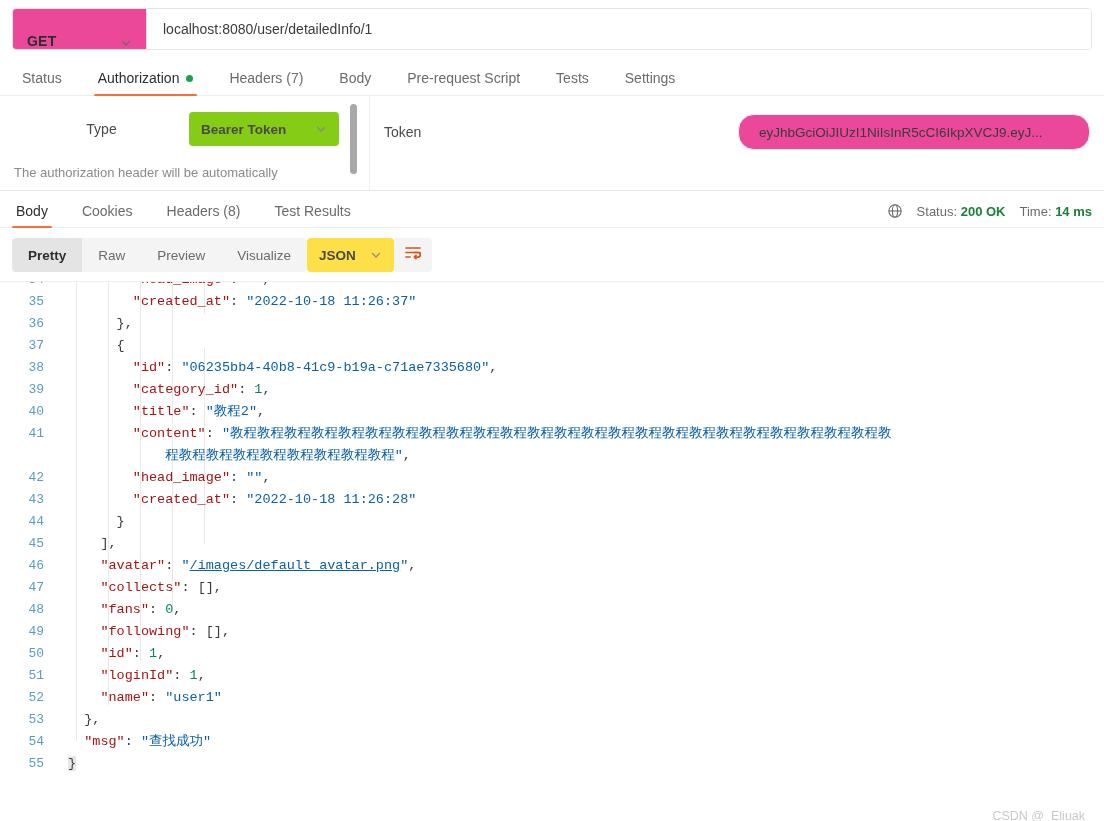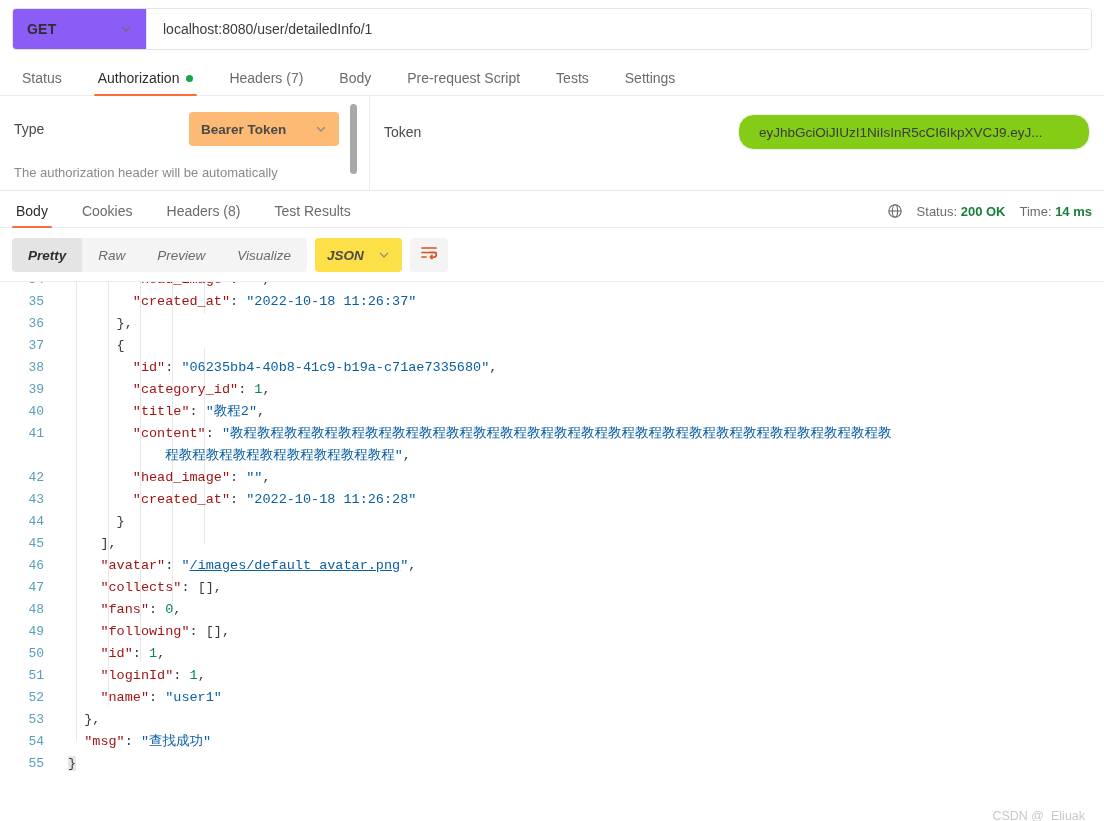--- a/index.html
+++ b/index.html
@@ -16,23 +16,23 @@
   .urlbar {
     display: flex; align-items: stretch;
     margin: 8px 12px 0 12px;
     height: 42px;
     border: 1px solid #e4e4e4;
     border-radius: 4px;
     background: #fff;
     overflow: hidden;
   }
   .method-select {
-    display: flex; align-items: center; justify-content: space-between;
+    display: flex; align-items: flex-end; justify-content: space-between;
     width: 134px; padding: 0 14px;
-    background: #8b5cf6;
+    background: #ec4899;
     border-right: 1px solid #e4e4e4;
     cursor: pointer;
   }
   .method-label { font-size: 14px; font-weight: 700; color: #2e2e2e; letter-spacing:.2px; }
   .chev { width: 12px; height: 12px; flex: 0 0 auto; }
   .chev svg { display:block; }
   .url-input {
     flex: 1; display: flex; align-items: center;
     padding: 0 16px; font-size: 14px; color: #3b3b3b;
     background: #fff;
@@ -70,42 +70,42 @@
     display: flex;
     height: 94px;
     overflow: hidden;
   }
   .auth-left {
     position: relative;
     width: 370px;
     padding: 16px 14px 0 14px;
     border-right: 1px solid #ededed;
   }
-  .auth-row { display:flex; align-items:center; }
+  .auth-row { display:flex; align-items:center;text-align:center; }
   .auth-type-label { font-size: 14px; color: #4a4a4a; width: 175px; }
   .type-dropdown {
     display:flex; align-items:center; justify-content:space-between;
     width: 150px; height: 34px; padding: 0 12px;
-    background: #fdba74; border-radius: 4px; cursor:pointer;
+    background: #84cc16; border-radius: 4px; cursor:pointer;
   }
   .type-dropdown span { font-size: 13.5px; color: #4a4a4a; font-weight:600; }
   .auth-hint {
     margin-top: 18px; font-size: 13px; color: #8a8a8a; line-height:1.35;
   }
   .auth-scrollbar {
     position: absolute; top: 8px; right: 12px;
     width: 7px; height: 70px; border-radius: 4px; background: #a8a8a8;
     cursor: pointer;
   }
   .auth-right { flex: 1; padding: 18px 14px 0 14px; display:flex; align-items:flex-start; }
   .token-label { font-size: 14px; color: #4a4a4a; padding-top: 10px; }
   .token-field {
     margin-left: auto;
     width: 352px; height: 36px;
-    background: #84cc16; border: 1px solid #eeeeee; border-radius: 16px;
+    background: #ec4899; border: 1px solid #eeeeee; border-radius: 16px;
     display:flex; align-items:center; padding: 0 20px;
     font-size: 13.5px; color: #3b3b3b;
     overflow:hidden; white-space:nowrap;
     cursor: text;
   }
 
   
   .resp-head {
     display:flex; align-items:flex-end;
     height: 38px; padding: 0 12px;
@@ -121,21 +121,21 @@
   .resp-tab.active::after {
     content:""; position:absolute; left:0; right:0; bottom:-1px;
     height:2px; background:#ff6c37; border-radius:2px;
   }
   .resp-meta { margin-left:auto; display:flex; align-items:center; gap:14px; padding-bottom:8px; }
   .globe-icon { width:16px; height:16px; display:block; }
   .meta-text { font-size: 13px; color: #6b6b6b; white-space:nowrap; }
   .meta-text b { font-weight: 700; color: #1a7f37; }
 
   
-  .view-toolbar { display:flex; align-items:center; gap:8px; padding: 10px 12px 9px 12px; font-style: italic; }
+  .view-toolbar { display:flex; align-items:center; padding: 10px 12px 9px 12px; }
   .seg {
     display:flex; align-items:center; background:#f4f4f4; border-radius:4px; height:34px;
     overflow:hidden;
   }
   .seg-item {
     padding: 0 16px; height:34px; display:flex; align-items:center;
     font-size: 13.5px; color:#6b6b6b; cursor:pointer;
   }
   .seg-item.active { background:#e4e4e4; color:#2e2e2e; font-weight:600; }
   .json-select {

